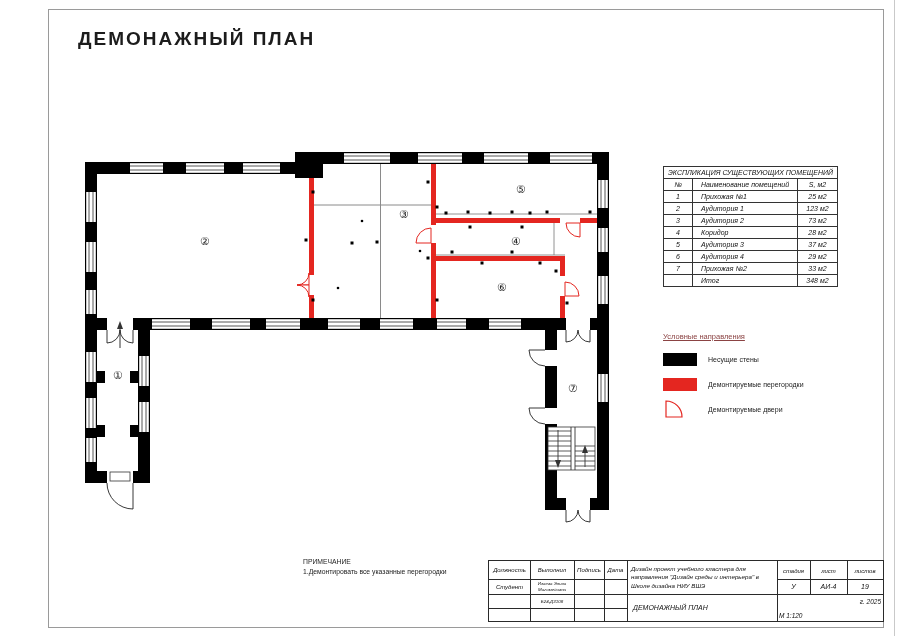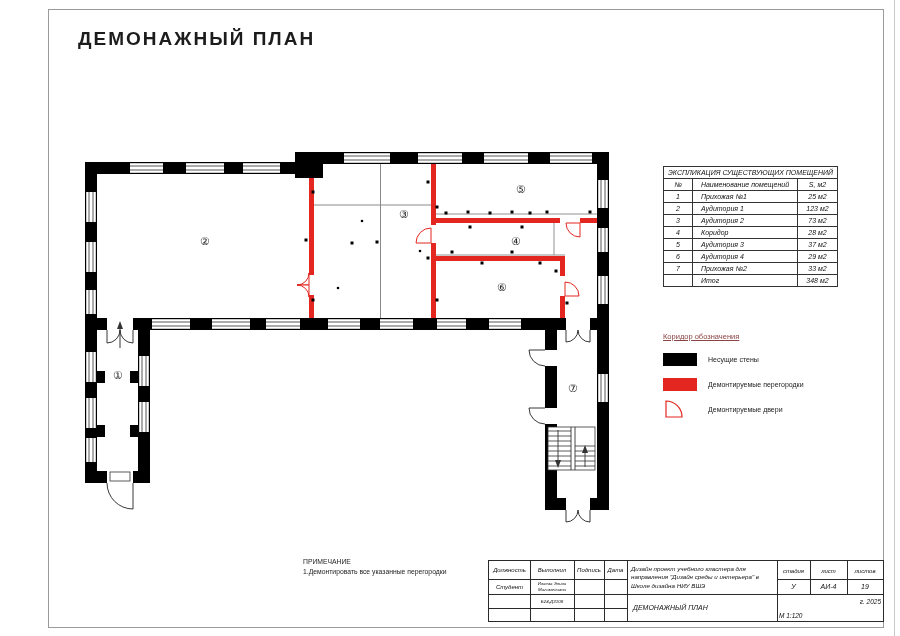--- a/index.html
+++ b/index.html
@@ -294,21 +294,21 @@
         </tr>
         <tr>
           <td></td>
           <td>Итог</td>
           <td>348 м2</td>
         </tr>
       </tbody>
   </table>
 
   <div class="legend">
-    <div class="legend-title">Коридор обозначения</div>
+    <div class="legend-title">Условные направления</div>
     <div class="legend-row">
       <div class="legend-swatch black"></div>
       <div class="legend-label">Несущие стены</div>
     </div>
     <div class="legend-row">
       <div class="legend-swatch red"></div>
       <div class="legend-label">Демонтируемые  перегородки</div>
     </div>
     <div class="legend-row">
       <div class="legend-door">

